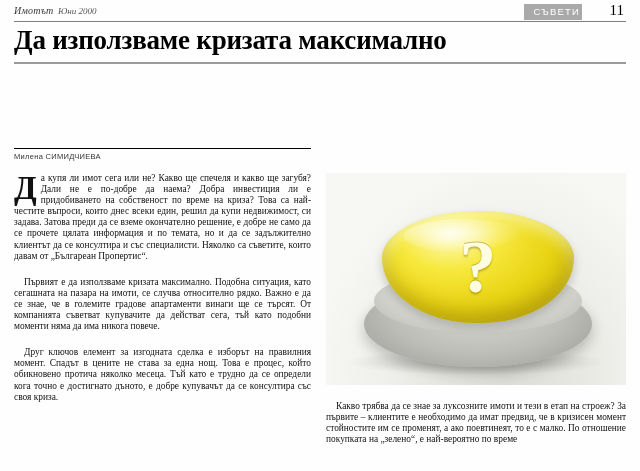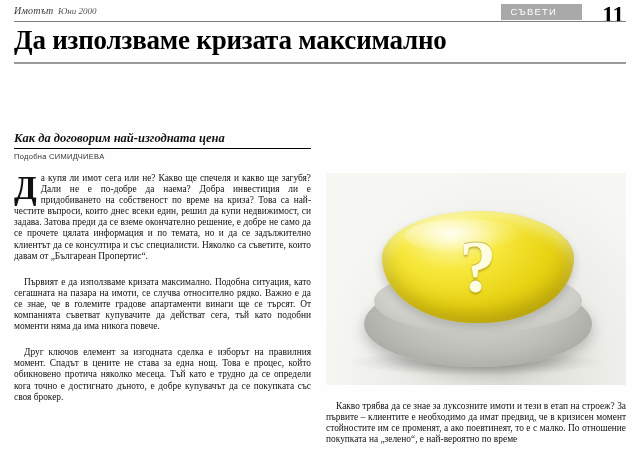--- a/index.html
+++ b/index.html
@@ -51,29 +51,29 @@
     font-style: italic;
   }
   .runhead .section {
     position: absolute;
     right: 44px;
     top: 0px;
     background: #a9a9a9;
     color: #fff;
     font-size: 9.5px;
     letter-spacing: 1.2px;
-    padding: 2px 25px 3px 9px;
+    padding: 2px 2px 3px 9px;
     font-family: "Liberation Sans", sans-serif;
   }
   .runhead .pageno {
     position: absolute;
     right: 2px;
     top: -2px;
-    font-size: 23px;
-    font-weight: bold;
+    font-size: 15px;
+    font-weight: normal;
     font-family: "Liberation Serif", serif;
   }
   .rule-top {
     position: absolute;
     left: 14px;
     top: 21px;
     width: 612px;
     height: 1px;
     background: #7d7d7d;
   }
@@ -267,30 +267,29 @@
     <div class="mag">Имотът</div>
     <div class="date">Юни 2000</div>
     <div class="section">СЪВЕТИ</div>
     <div class="pageno">11</div>
   </div>
   <div class="rule-top"></div>
 
   <div class="headline">Да използваме кризата максимално</div>
   <div class="rule-head"></div>
 
-  <div class="subhead">Как да договорим най-изгодната цена</div>
   <div class="rule-sub"></div>
-  <div class="byline">Подобна СИМИДЧИЕВА</div>
+  <div class="byline">Милена СИМИДЧИЕВА</div>
 
   <div class="col" id="col-left">
     <p class="first">
       <span class="dropcap">Д</span><span>а купя ли имот сега или не? Какво ще спечеля и какво ще загубя? Дали не е по-добре да наема? Добра инвестиция ли е придобиването на собственост по време на криза? Това са най-честите въпроси, които днес всеки един, решил да купи недвижимост, си задава. Затова преди да се вземе окончателно решение, е добре не само да се прочете цялата информация и по темата, но и да се задължително клиентът да се консултира и със специалисти. Няколко са съветите, които давам от „Българеан Пропертис“.</span>
     </p>
     <p><span>Първият е да използваме кризата максимално. Подобна ситуация, като сегашната на пазара на имоти, се случва относително рядко. Важно е да се знае, че в големите градове апартаменти винаги ще се търсят. От компанията съветват купувачите да действат сега, тъй като подобни моменти няма да има никога повече.</span></p>
-    <p><span>Друг ключов елемент за изгодната сделка е изборът на правилния момент. Спадът в цените не става за една нощ. Това е процес, който обикновено протича няколко месеца. Тъй като е трудно да се определи кога точно е достигнато дъното, е добре купувачът да се покупката със своя брокер.</span></p>
+    <p><span>Друг ключов елемент за изгодната сделка е изборът на правилния момент. Спадът в цените не става за една нощ. Това е процес, който обикновено протича няколко месеца. Тъй като е трудно да се определи кога точно е достигнато дъното, е добре купувачът да се консултира със своя криза.</span></p>
   </div>
 
   <div class="photo">
     <div class="bg"></div>
     <div class="shadow-ground"></div>
     <div class="btn-base"></div>
     <div class="btn-base-top"></div>
     <div class="btn-yellow">
       <div class="sheen"></div>
     </div>

